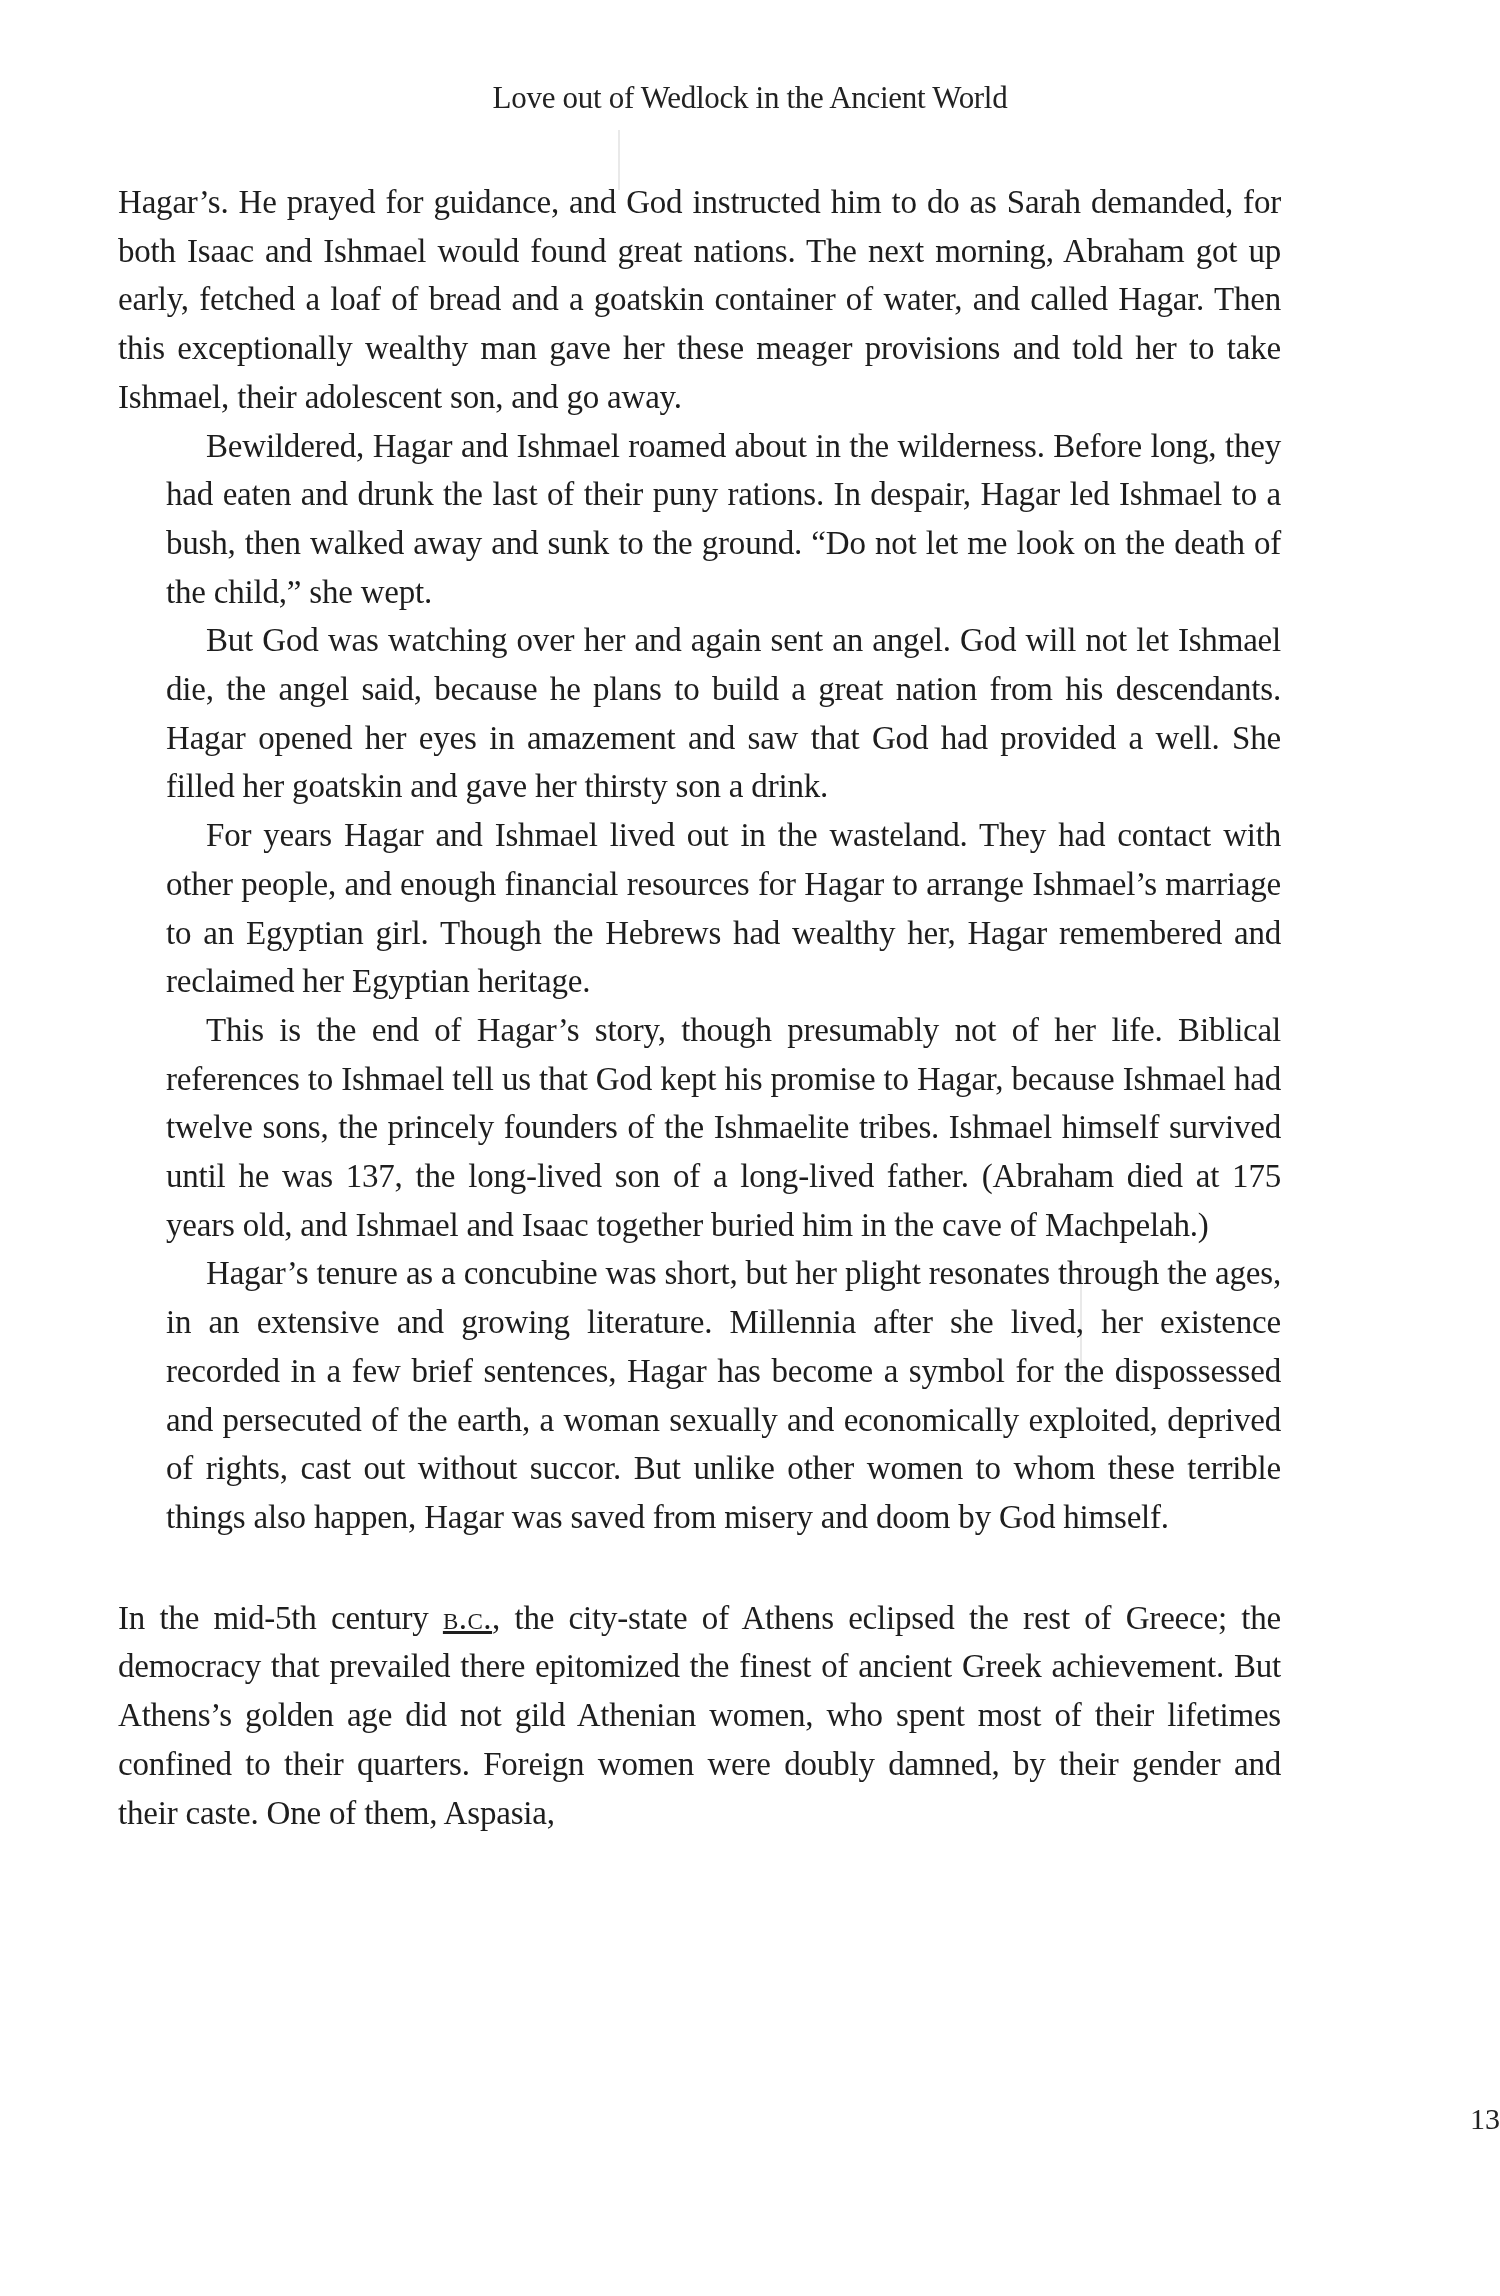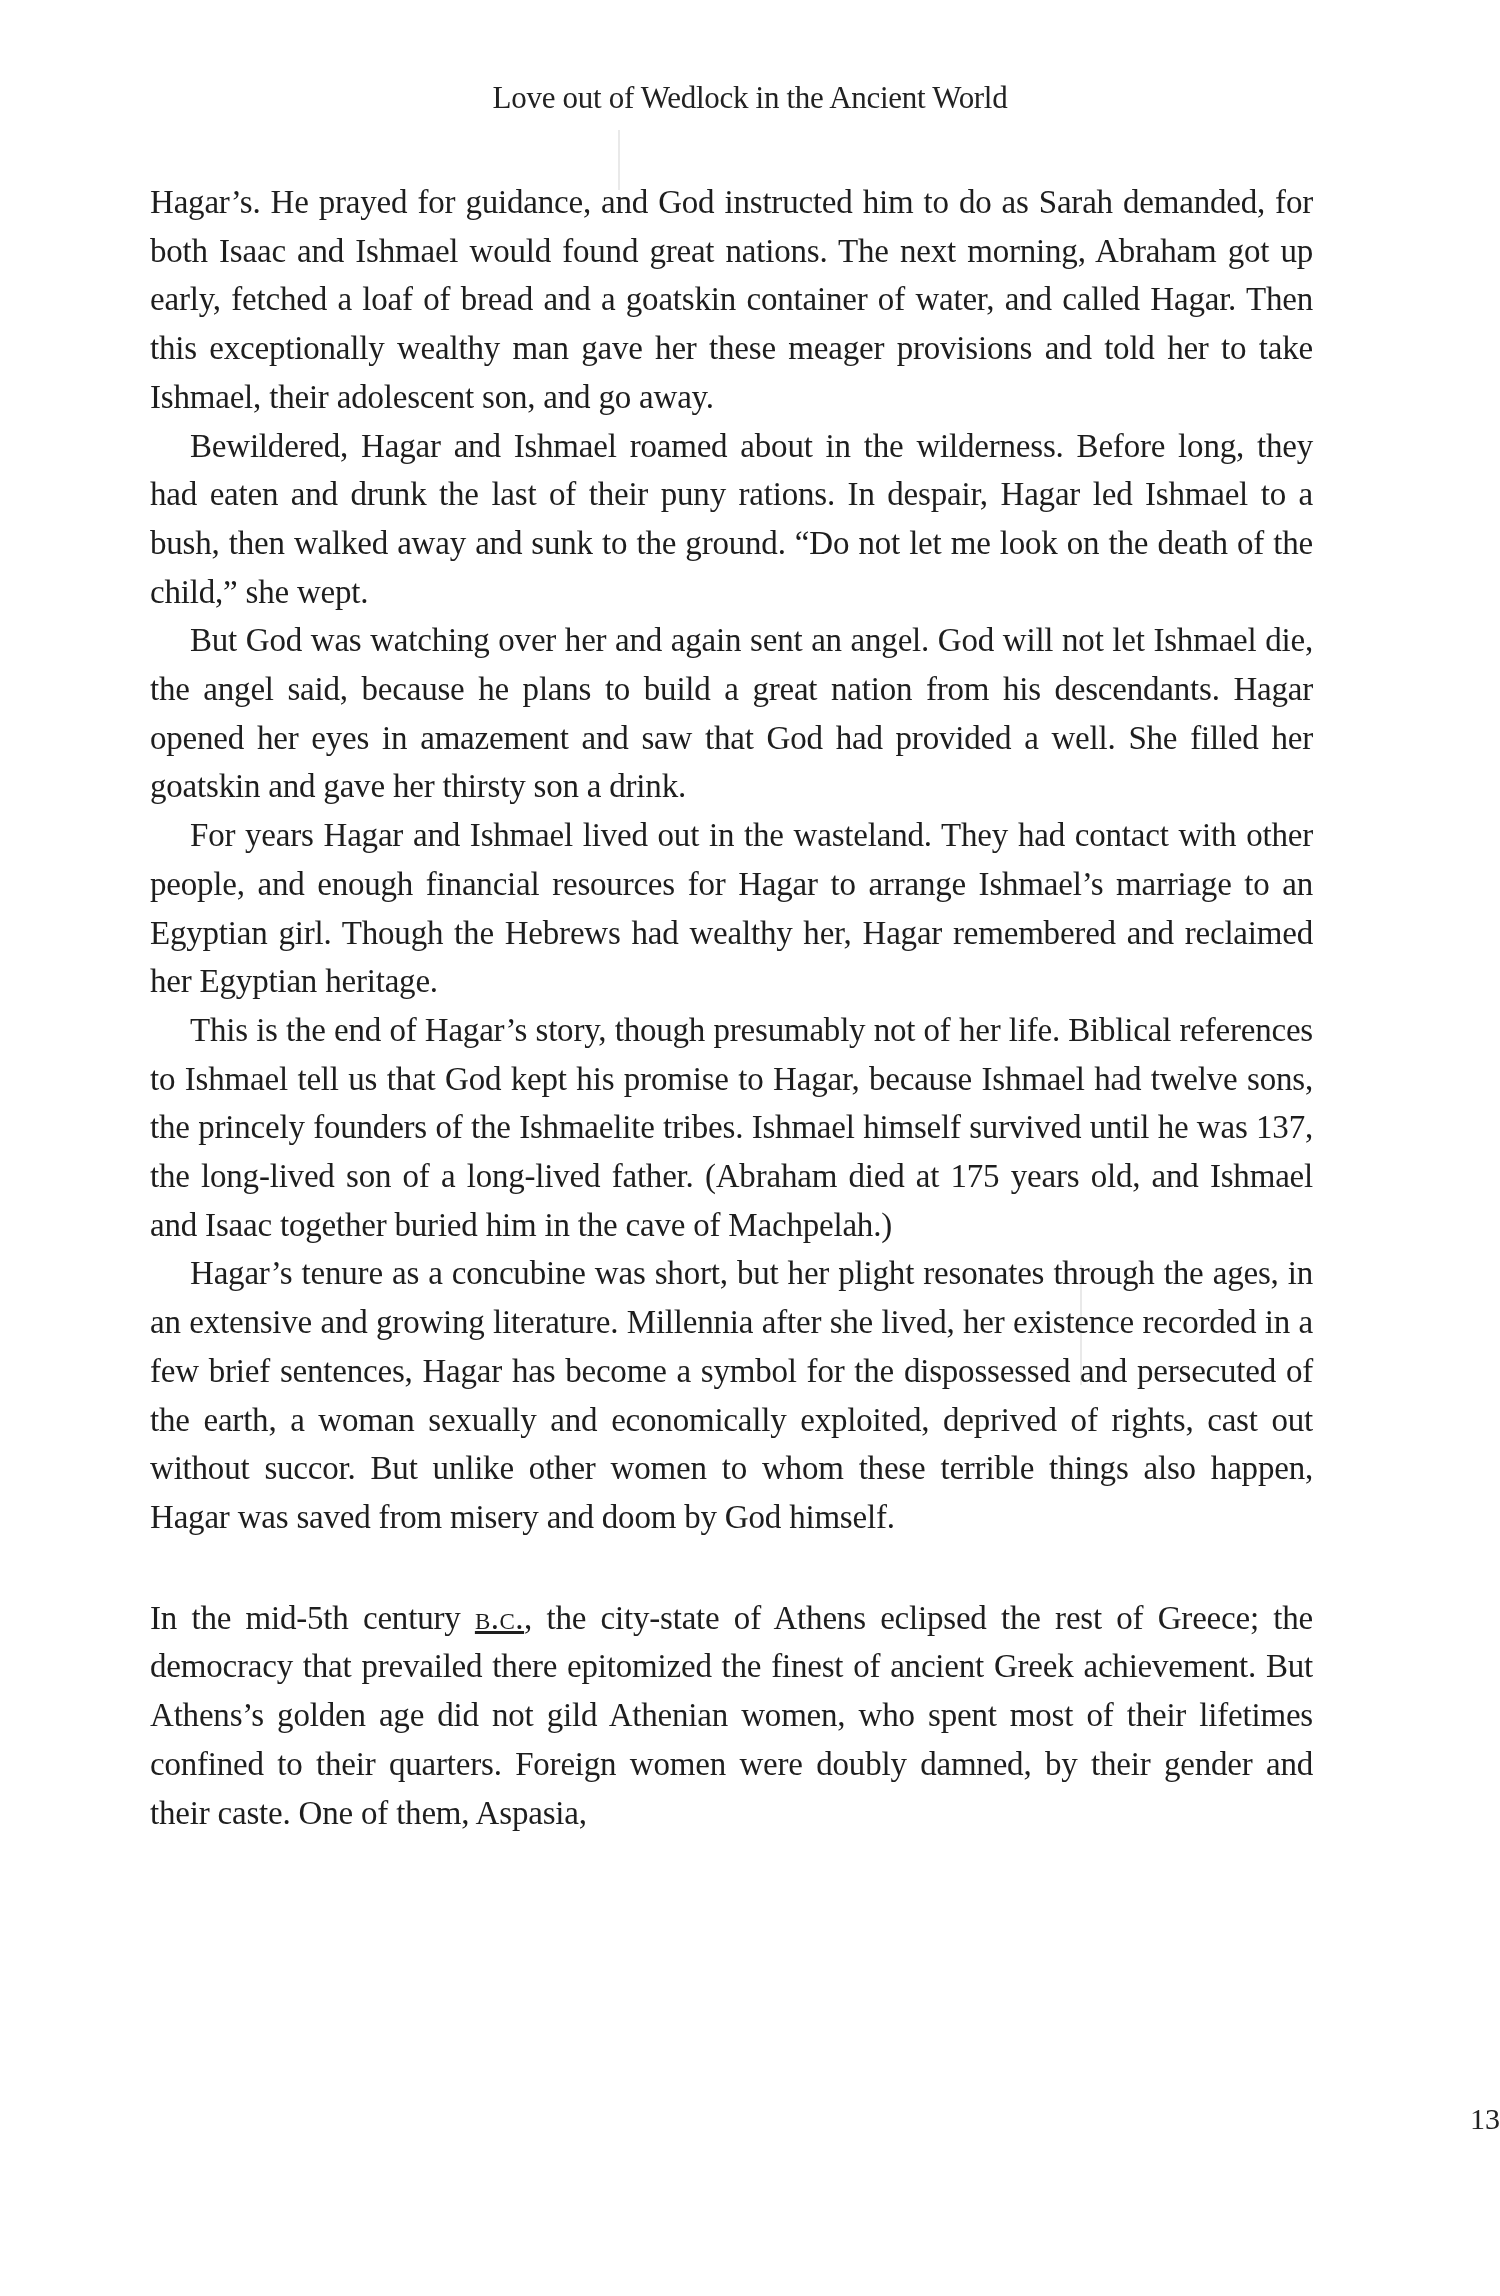--- a/index.html
+++ b/index.html
@@ -7,26 +7,26 @@
   .page {
     position: absolute; left: 0; top: 0; width: 1500px; height: 1968px;
     background: #ffffff; color: #1e1e1e;
     font-family: "Liberation Serif", "DejaVu Serif", serif;
   }
   .running-head {
     position: absolute; top: 80px; left: 0; width: 1500px; text-align: center;
     font-size: 31px; letter-spacing: -0.3px; color: #222;
   }
   .body-text {
-    position: absolute; left: 150px; top: 178px; width: 1163px;
+    position: absolute; left: 118px; top: 178px; width: 1163px;
     font-size: 33px; line-height: 48.7px; text-align: justify;
     color: #1e1e1e; letter-spacing: -0.2px;
   }
   .body-text p { margin: 0; text-indent: 0; }
-  .body-text p.indent { text-indent: 40px; }
+  .body-text p.indent { text-indent: 40px; margin-left: 48px; }
   .section-spacer { height: 52px; }
   .section-heading { font-style: italic; margin: 0; }
   .section-heading sup { font-style: normal; font-size: 20px; vertical-align: 12px; margin-left: 3px; }
   .smallcaps { font-variant: small-caps; letter-spacing: 0.5px; text-decoration: underline; }
   .folio {
     position: absolute; top: 2102px; left: 0; width: 1500px; text-align: right;
     font-size: 30px; color: #222;
   }
   .scan-mark { position: absolute; background: #e9e9e9; width: 2px; }
 </style>

